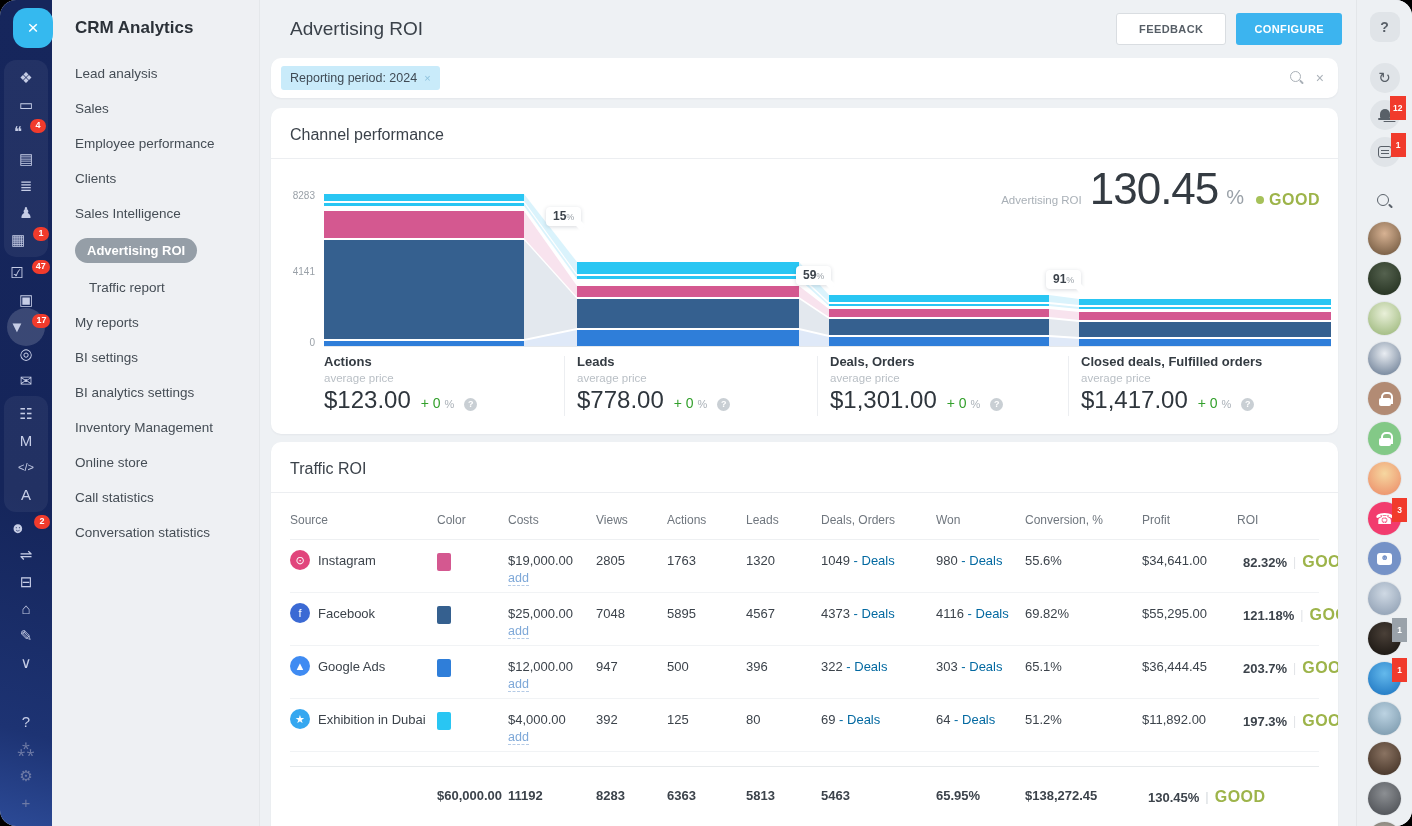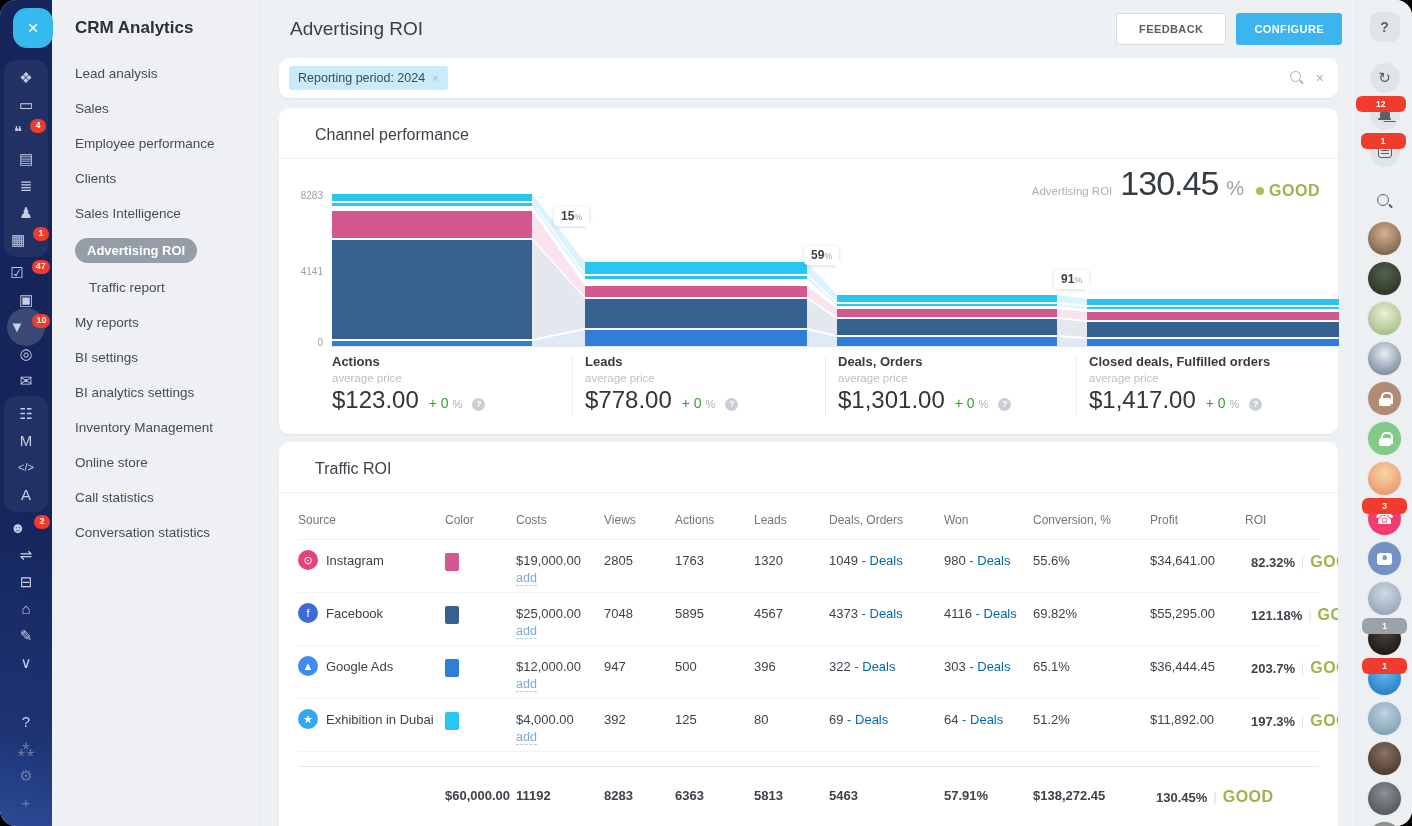--- a/index.html
+++ b/index.html
@@ -44,40 +44,40 @@
   .page-title { font-size:19px; color:#3a4149; }
   .head-btns { margin-left:auto; display:flex; gap:10px; }
   .btn-feedback { background:#fff; border:1px solid #d9dde1; border-radius:3px; height:32px;
     padding:0 22px; font-size:11px; font-weight:bold; color:#565e66; letter-spacing:.4px;
     display:flex; align-items:center; cursor:pointer; }
   .btn-configure { background:#3cb4ef; border-radius:3px; height:32px; padding:0 18px;
     font-size:11px; font-weight:bold; color:#fff; letter-spacing:.4px;
     display:flex; align-items:center; cursor:pointer; }
 
   .card { background:#fff; border-radius:10px; box-shadow:0 1px 2px rgba(30,40,60,.05);
-    margin:0 18px 0 19px; position:relative; }
+    margin:0 18px 0 11px; position:relative; }
   .filter-card { height:40px; display:flex; align-items:center; padding:0 14px 0 10px; }
   .chip { background:#c9ebfa; border-radius:3px; padding:5px 9px; font-size:12.5px; color:#3f4a54;
     display:flex; align-items:center; gap:7px; cursor:pointer; }
   .chip .x { color:#8ec2dd; font-size:11px; }
   .filter-right { margin-left:auto; display:flex; align-items:center; gap:12px; }
   .i-mag { position:relative; width:14px; height:14px; display:inline-block; }
   .i-mag::before { content:""; position:absolute; left:0; top:0; width:9px; height:9px;
     border:1.6px solid #aab1b8; border-radius:50%; }
   .i-mag::after { content:""; position:absolute; left:9.5px; top:9.5px; width:5px; height:1.8px;
     background:#aab1b8; transform:rotate(45deg); border-radius:1px; }
   .x-plain { color:#aab1b8; font-size:14px; cursor:pointer; }
 
   
   .cp-card { margin-top:10px; height:326px; }
-  .card-title { font-size:16px; color:#3b424a; padding:18px 0 14px 36px; }
+  .card-title { font-size:16px; color:#3b424a; padding:18px 0 14px 19px; }
   .card-divider { height:1px; background:#eceef1; }
   .roi-line { position:absolute; right:18px; top:56px; display:flex; align-items:baseline; gap:8px; }
   .roi-label { font-size:11.5px; color:#a9b0b7; }
-  .roi-value { font-size:34px; color:#343b42; letter-spacing:-1px; }
+  .roi-value { font-size:44px; color:#343b42; letter-spacing:-1px; }
   .roi-unit { font-size:20px; color:#9aa1a8; }
   .roi-status { display:flex; align-items:center; gap:5px; margin-left:4px; }
   .dot-green { width:8px; height:8px; border-radius:50%; background:#a6c159; }
   .good-txt { font-size:16px; font-weight:bold; color:#9db44a; letter-spacing:.5px; }
 
   .ytick { position:absolute; width:30px; text-align:right; font-size:10px; color:#9aa1a8; }
   .chart-wrap { position:absolute; left:53px; top:79px; width:1007px; height:162px; }
   .pct-badge { position:absolute; background:#fff; border-radius:4px; padding:2px 7px 3px;
     font-size:12px; font-weight:bold; color:#3c434b; box-shadow:0 1px 4px rgba(40,50,70,.18); }
   .pct-badge i { font-style:normal; font-size:9px; color:#9aa1a8; font-weight:normal; }
@@ -123,22 +123,22 @@
   .rail-right { position:absolute; right:0; top:0; width:56px; height:826px; background:#edf0f3;
     border-left:1px solid #e3e6e9; display:flex; flex-direction:column; align-items:center;
     padding-top:12px; z-index:30; }
   .rr-item { position:relative; flex:none; margin-bottom:7px; display:flex; align-items:center; justify-content:center; }
   .rr-sq { width:30px; height:30px; border-radius:9px; background:#e0e4e8; color:#596068;
     font-weight:bold; font-size:14px; display:flex; align-items:center; justify-content:center; cursor:pointer; }
   .rr-circ { width:30px; height:30px; border-radius:50%; background:#e0e4e8; color:#596068;
     font-size:15px; display:flex; align-items:center; justify-content:center; cursor:pointer; }
   .rr-div { width:32px; height:1px; background:#dde1e5; margin:4px 0 10px; }
   .avatar { width:33px; height:33px; border-radius:50%; box-shadow:0 0 0 1px rgba(0,0,0,.04); cursor:pointer; }
-  .rr-badge { position:absolute; top:-4px; right:-6px; min-width:15px; height:16px; padding:0 20px;
-    background:#f13b2c; border-radius:6px; color:#fff; font-size:8.5px; font-weight:bold;
+  .rr-badge { position:absolute; top:-4px; right:-6px; min-width:15px; height:24px; padding:0 3px;
+    background:#f13b2c; border-radius:0; color:#fff; font-size:8.5px; font-weight:bold;
     display:flex; align-items:center; justify-content:center; z-index:2; }
   .rr-badge.gray { background:#9aa2aa; }
 
   
   .i-bell { position:relative; width:13px; height:13px; }
   .i-bell::before { content:""; position:absolute; left:1.5px; top:0; width:10px; height:9px;
     background:#596068; border-radius:5px 5px 1px 1px; }
   .i-bell::after { content:""; position:absolute; left:0; top:9.5px; width:13px; height:2px;
     background:#596068; border-radius:1px; box-shadow:5px 2.5px 0 -0.5px #596068; }
   .i-bub { position:relative; width:14px; height:12px; }
@@ -193,21 +193,21 @@
       </div>
       <div class="rail-ico">
         <span>☑</span>
         <span class="badge">47</span>
       </div>
       <div class="rail-ico">
         <span>▣</span>
       </div>
       <div class="rail-ico active-circle">
         <span>▼</span>
-        <span class="badge">10</span>
+        <span class="badge">17</span>
       </div>
       <div class="rail-ico">
         <span>◎</span>
       </div>
       <div class="rail-ico">
         <span>✉</span>
       </div>
       <div class="rail-group">
         <div class="rail-ico">
           <span>☷</span>
@@ -351,21 +351,21 @@
             <rect x="505" y="150" width="220" height="9" fill="#2f7ed9"></rect>
             <rect x="755" y="112" width="252" height="6" fill="#29c6f3"></rect>
             <rect x="755" y="120" width="252" height="2" fill="#29c6f3"></rect>
             <rect x="755" y="125" width="252" height="8" fill="#d45890"></rect>
             <rect x="755" y="135" width="252" height="15" fill="#35608f"></rect>
             <rect x="755" y="152" width="252" height="7" fill="#2f7ed9"></rect>
             <line x1="0" x2="1007" y1="159.5" y2="159.5" stroke="#e6e9ec"></line>
           </svg>
         <div id="funnelBadges">
             <div class="pct-badge" style="left: 222px; top: 20px;">15<i>%</i></div>
-            <div class="pct-badge" style="left: 472px; top: 59px;">59<i>%</i></div>
+            <div class="pct-badge" style="left: 472px; top: 79px;">59<i>%</i></div>
             <div class="pct-badge" style="left: 722px; top: 83px;">91<i>%</i></div>
           </div>
       </div>
 
       <div class="stats-row" id="statsRow">
           <div class="stat" style="left: 53px;">
             <div class="stat-label">Actions</div>
             <div class="stat-sub">average price</div>
             <div class="stat-line">
               <span class="stat-value">$123.00</span>
@@ -509,21 +509,21 @@
               </div>
             </div>
             <div class="tbl-grid tbl-row tbl-foot">
               <div class="cell"></div>
               <div class="cell">$60,000.00</div>
               <div class="cell">11192</div>
               <div class="cell">8283</div>
               <div class="cell">6363</div>
               <div class="cell">5813</div>
               <div class="cell">5463</div>
-              <div class="cell">57.91%</div>
+              <div class="cell">65.95%</div>
               <div class="cell">$138,272.45</div>
               <div class="cell roi-cell">
                 <span class="dot-green"></span>
                 <b>130.45%</b>
                 <span class="roi-div">|</span>
                 <span class="good-txt">GOOD</span>
               </div>
             </div>
           </div>
       </div>

